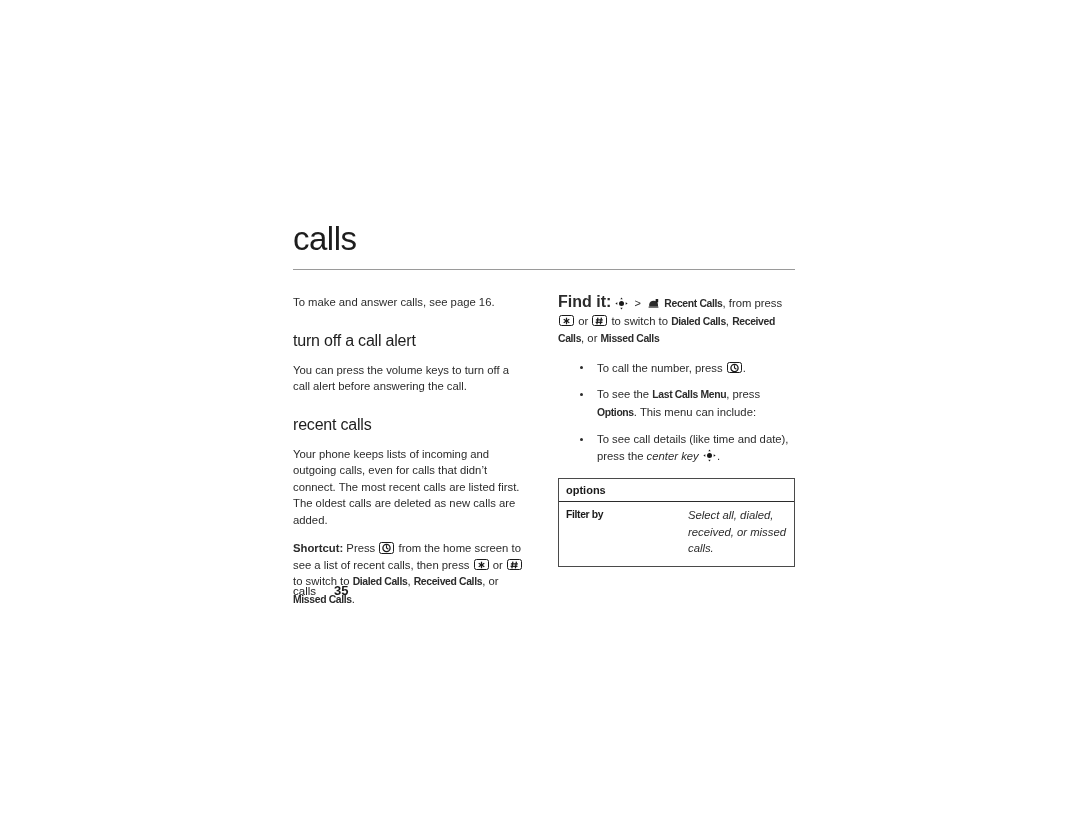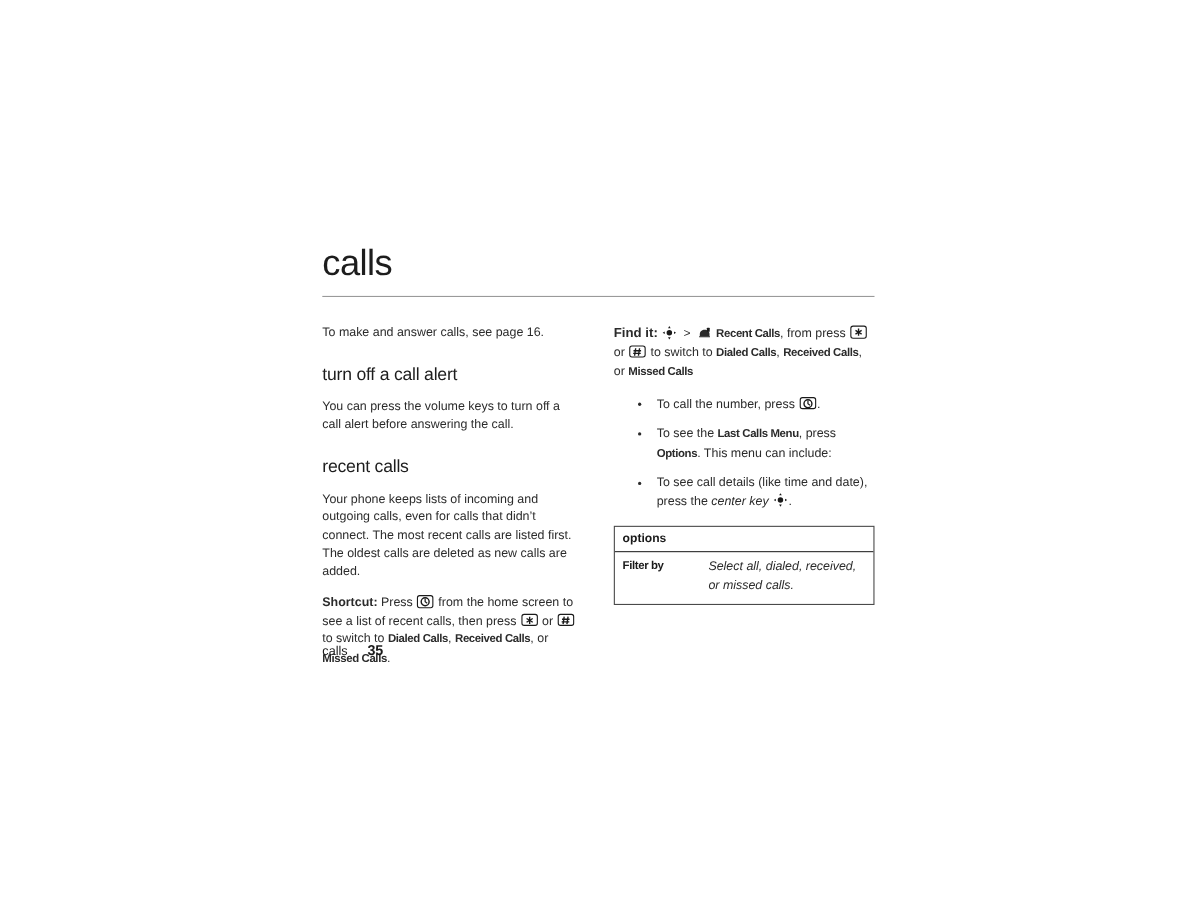--- a/index.html
+++ b/index.html
@@ -155,20 +155,21 @@
   .options-head {
     font-size: 11px;
     font-weight: bold;
     padding: 5px 7px 5px 7px;
     border-bottom: 1.4px solid #2b2b2b;
     color: #1a1a1a;
   }
   .options-row {
     display: flex;
     padding: 5px 7px 9px 7px;
+    gap: 44px;
   }
   .options-key {
     width: 78px;
     flex: none;
     font-size: 10.4px;
     font-weight: bold;
     font-stretch: condensed;
     letter-spacing: -0.35px;
     color: #1a1a1a;
     line-height: 16px;
@@ -232,21 +233,21 @@
                 <path d="M8.4 1.6 L7.4 8.4"></path>
                 <path d="M2.9 3.9 H9.8"></path>
                 <path d="M2.6 6.3 H9.5"></path>
               </g>
             </svg></span> <span>to switch to</span> <span class="cond">Dialed Calls</span><span>,</span> <span class="cond">Received Calls</span><span>, or</span> <span class="cond">Missed Calls</span><span>.</span></p>
 
     </div>
 
     <div class="col-right">
 
-      <p><span class="b" style="font-size:12px">Find it:</span> <span class="navkey"><svg width="13" height="13" viewBox="0 0 13 13">
+      <p><span class="b" style="font-size:16px">Find it:</span> <span class="navkey"><svg width="13" height="13" viewBox="0 0 13 13">
               <circle cx="6.5" cy="6.5" r="2.5" fill="#1a1a1a"></circle>
               <path d="M6.5 0.4 L7.7 2.3 H5.3 Z" fill="#1a1a1a"></path>
               <path d="M6.5 12.6 L5.3 10.7 H7.7 Z" fill="#1a1a1a"></path>
               <path d="M0.4 6.5 L2.3 5.3 V7.7 Z" fill="#1a1a1a"></path>
               <path d="M12.6 6.5 L10.7 7.7 V5.3 Z" fill="#1a1a1a"></path>
             </svg></span> <span class="gt">&gt;</span> <span class="phone-icon"><svg width="13" height="13" viewBox="0 0 13 13">
               <path d="M2.2 7.6 C2.2 5.4 4.2 3.8 6.6 3.8 C9 3.8 11 5.4 11 7.6 L11 9.6 L2.2 9.6 Z" fill="#2b2b2b"></path>
               <rect x="8.6" y="2.0" width="2.6" height="3.6" rx="0.5" fill="#1a1a1a"></rect>
               <path d="M1.6 9.6 H11.4 V10.6 H1.6 Z" fill="#1a1a1a"></path>
             </svg></span> <span class="cond">Recent Calls</span><span>, from press</span> <span class="keycap"><svg width="13" height="10" viewBox="0 0 13 10">

